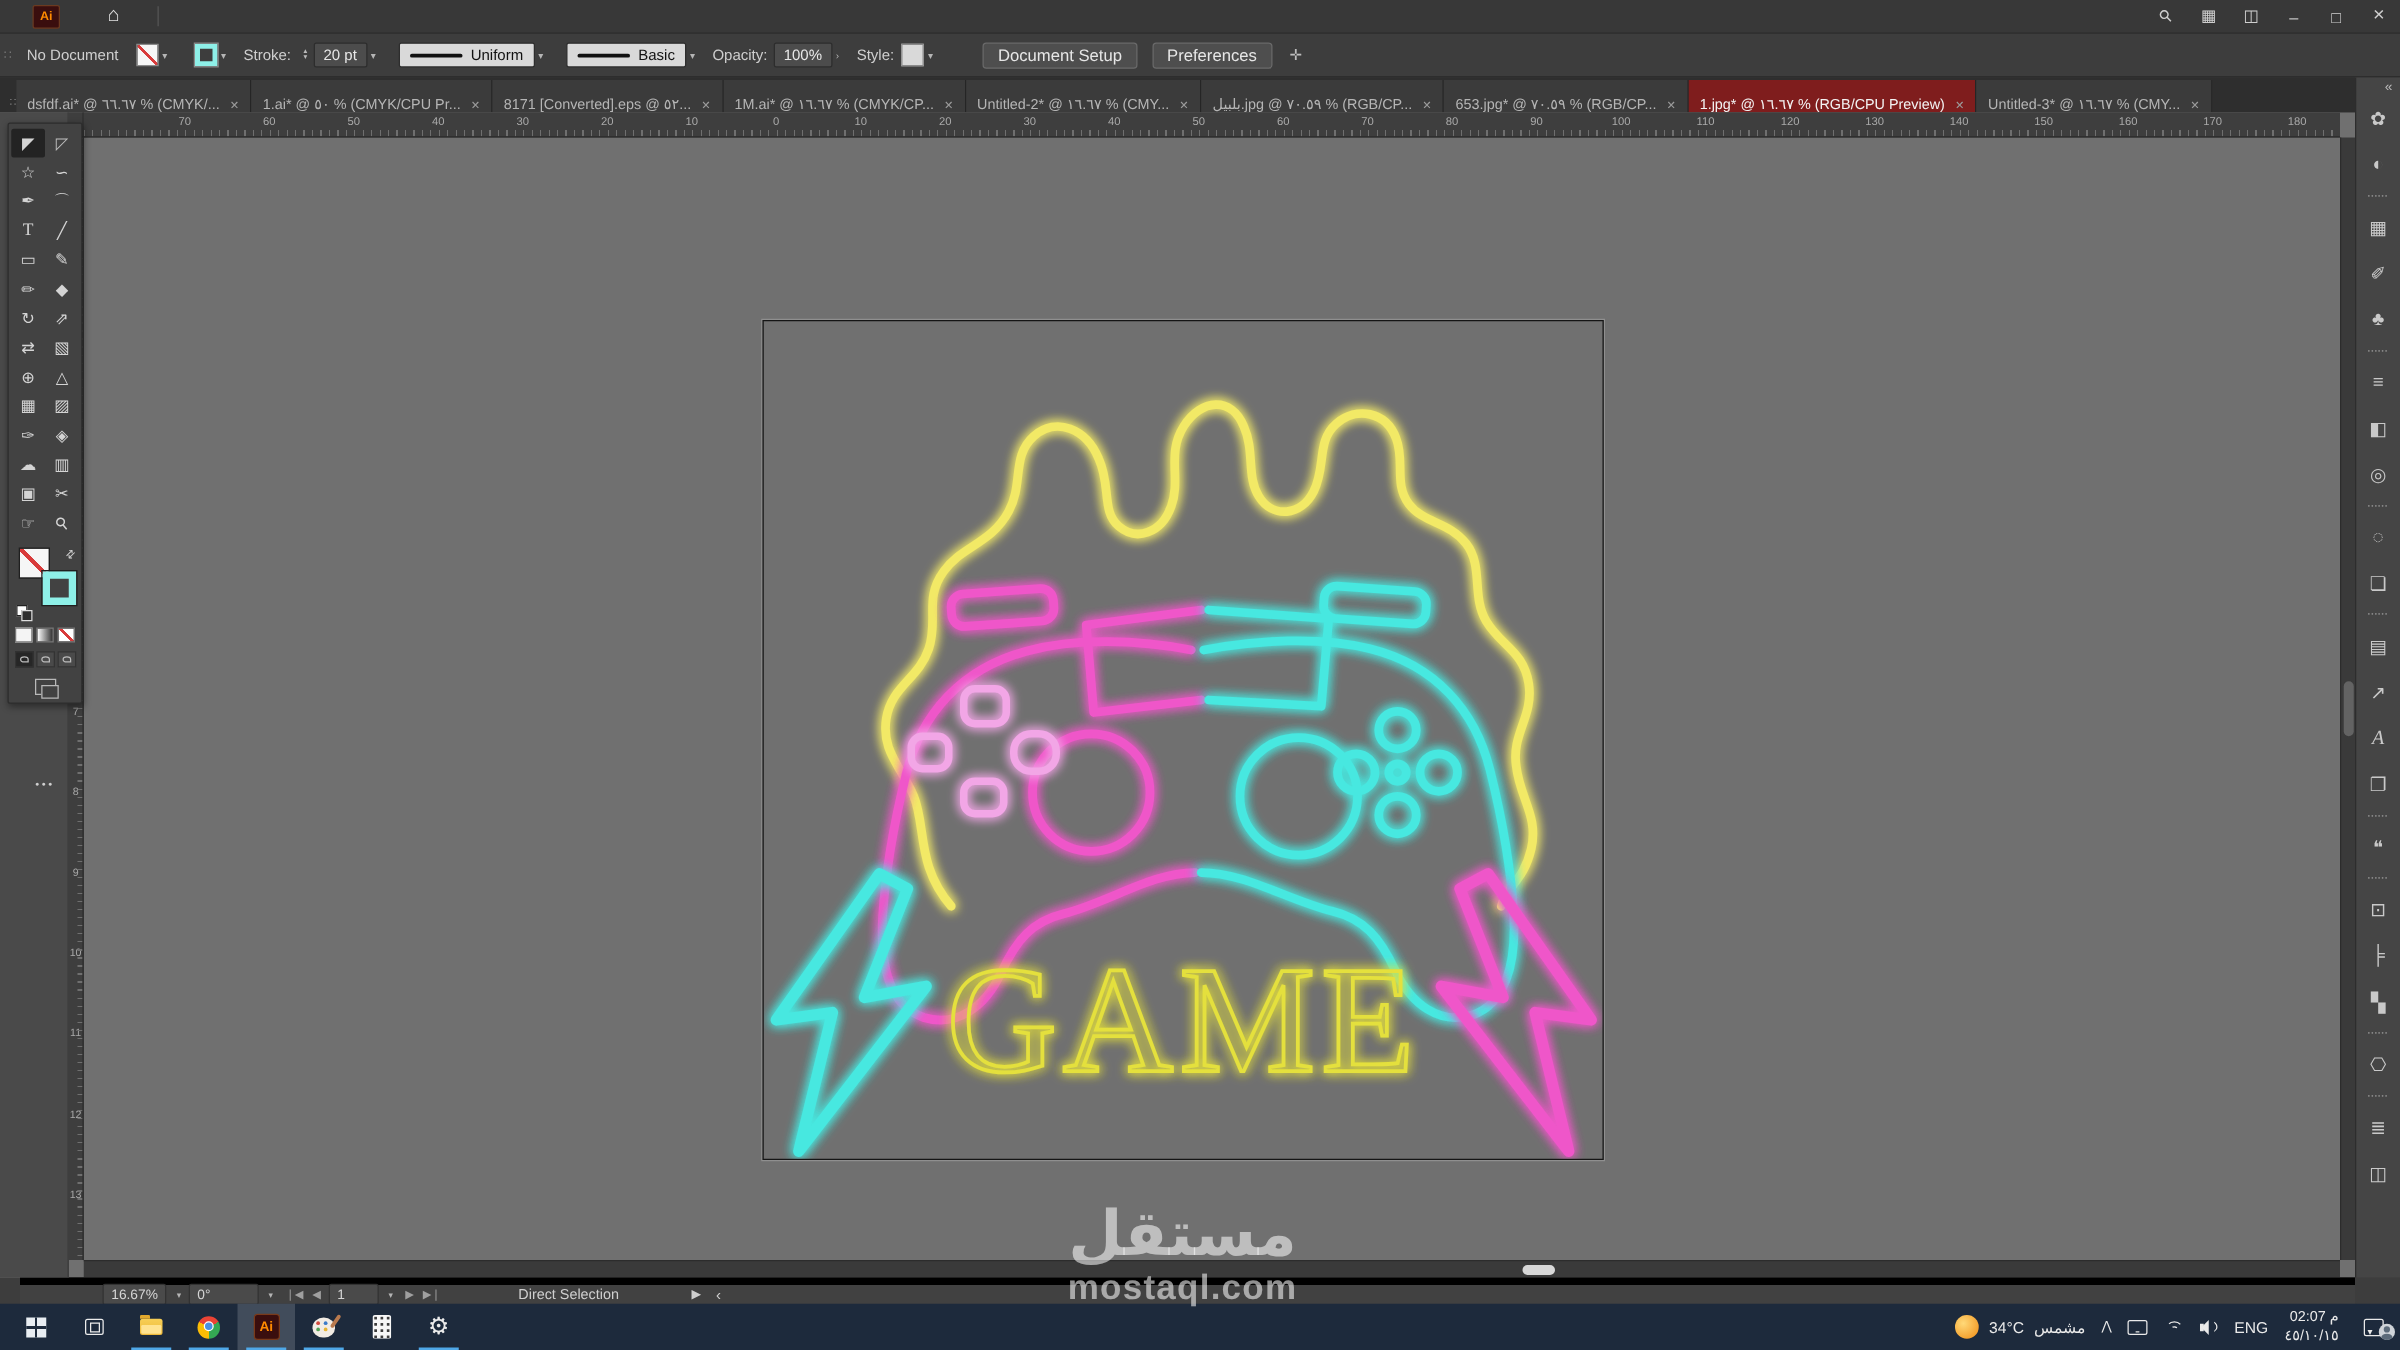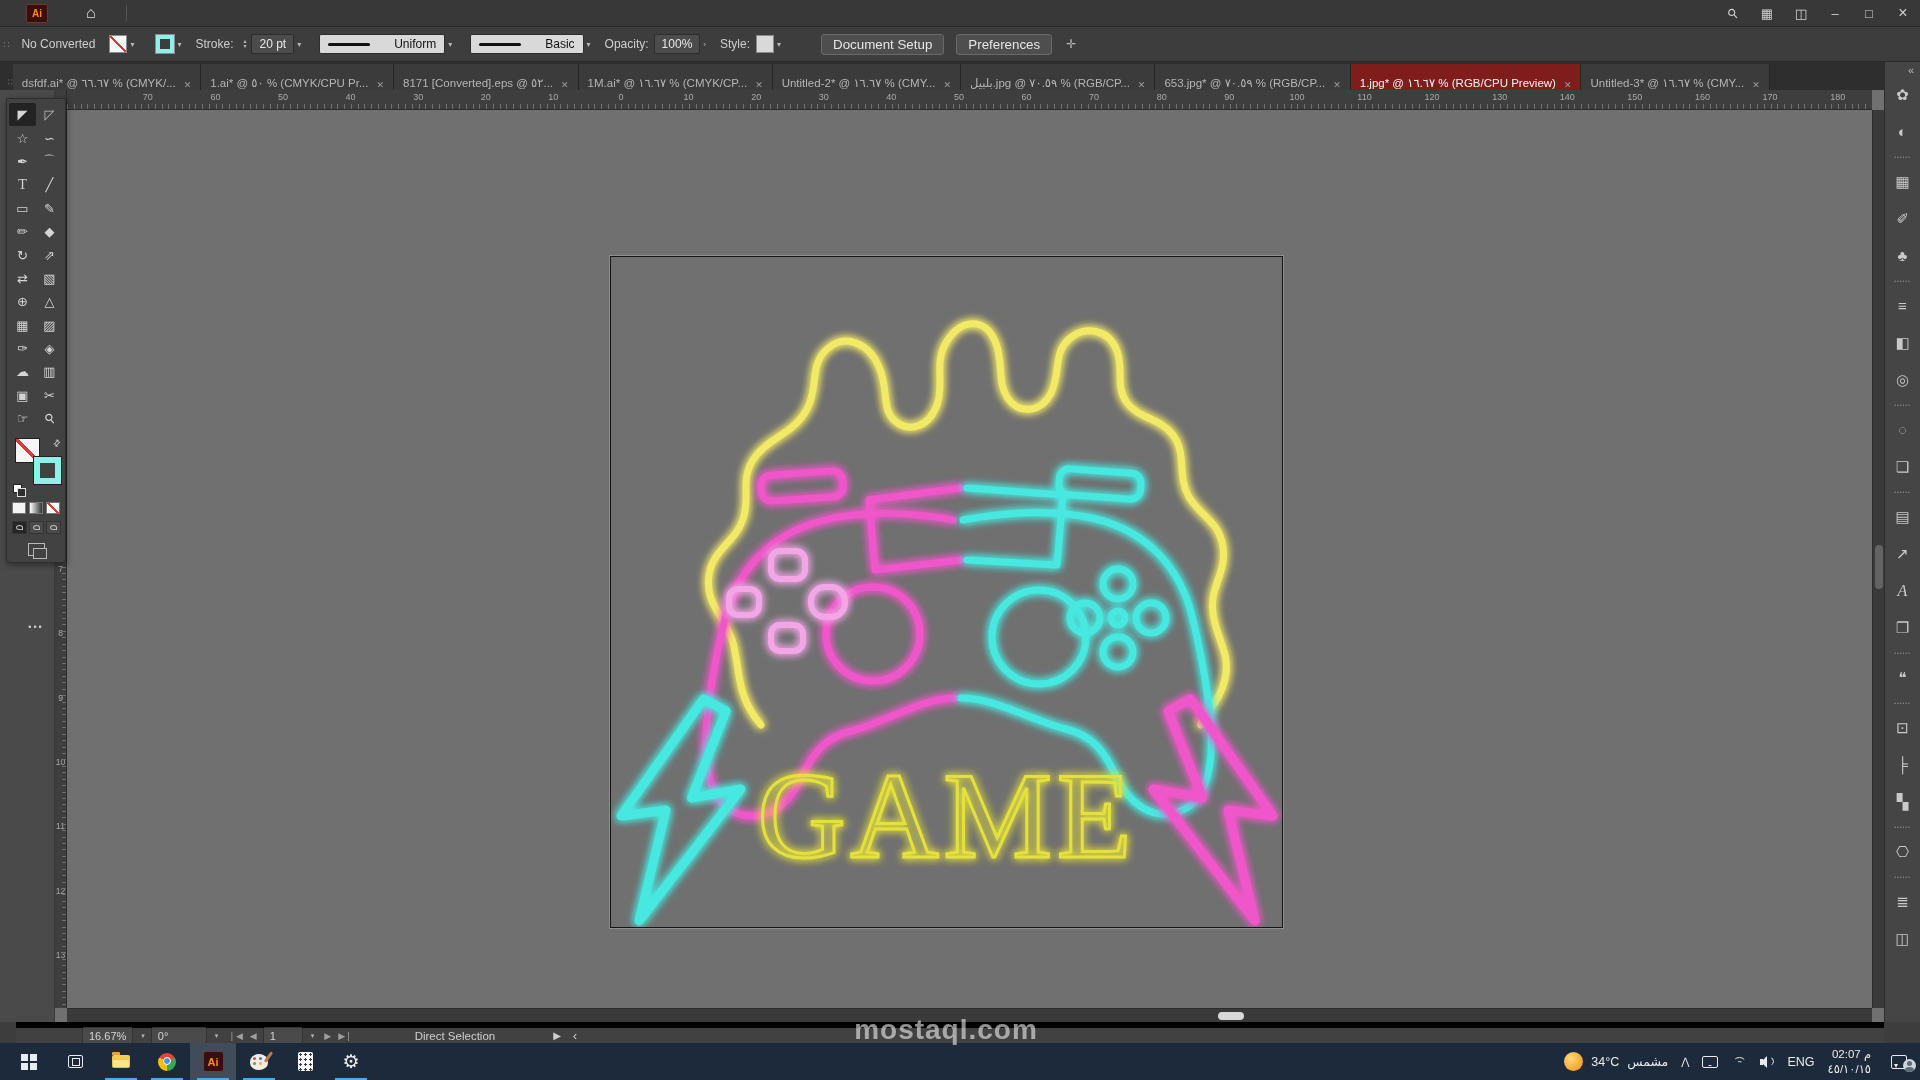--- a/index.html
+++ b/index.html
@@ -30,21 +30,21 @@
   .ob-grip { color:#777; font-size:10px; margin:0 4px 0 3px; letter-spacing:0; }
   .ob-label { margin-left:8px; white-space:nowrap; }
   .swatch { width:18px; height:18px; border:1px solid #8a8a8a; margin-left:14px; }
   .fill-none { background:linear-gradient(45deg,#f6f6f6 44%,#d83b3b 44%,#d83b3b 56%,#f6f6f6 56%); }
   .stroke-cyan { background:#3d3d3d; border:4px solid var(--stroke-swatch-cyan); outline:1px solid #8a8a8a; margin-left:16px; }
   .dd-chevron { font-size:8px; color:#b5b5b5; margin:0 6px 0 3px; }
   .stepper { display:flex; flex-direction:column; line-height:5px; font-size:6px; color:#bbb; margin-left:10px; }
   .field { background:#4c4c4c; border:1px solid #2d2d2d; border-radius:2px; height:20px;
            display:flex; align-items:center; padding:0 7px; margin-left:5px; color:#e8e8e8; }
   .field-light { background:#d9d9d9; color:#111; border:1px solid #2d2d2d; border-radius:2px; height:20px;
-                 display:flex; align-items:center; gap:24px; padding:0 8px; margin-left:12px; }
+                 display:flex; align-items:center; gap:7px; padding:0 8px; margin-left:12px; }
   .line-sample { display:inline-block; width:42px; height:3px; background:#111; border-radius:2px; }
   .ob-btn { background:#4e4e4e; border:1px solid #6a6a6a; border-radius:3px; height:21px; padding:0 11px;
             display:flex; align-items:center; color:#e6e6e6; margin-left:12px; white-space:nowrap; }
   .ob-cursor { margin-left:14px; color:#bdbdbd; font-size:12px; }
   .style-swatch { width:18px; height:18px; background:#d9d9d9; border:1px solid #8a8a8a; margin-left:6px; }
   
   .tabbar { position:absolute; top:62px; left:0; right:36px; height:28px; background:#2e2e2e;
             display:flex; align-items:flex-end; }
   .tab-grip { color:#777; font-size:9px; padding:0 3px 7px 4px; transform:rotate(90deg); }
   .tabs { display:flex; height:26px; overflow:hidden; flex:1; }
@@ -229,21 +229,21 @@
           <span>□</span>
         </span>
         <span class="mb-icon" data-name="close-icon">
           <span>×</span>
         </span>
       </div>
   </div>
 
   <div class="optionsbar" data-name="control-bar">
     <span class="ob-grip" data-name="panel-grip-icon">∷</span>
-    <span class="ob-label" data-name="selection-status-label">No Converted</span>
+    <span class="ob-label" data-name="selection-status-label">No Document</span>
     <span class="swatch fill-none" data-name="fill-color-swatch"></span>
     <span class="dd-chevron" data-name="fill-chevron-icon">▾</span>
     <span class="swatch stroke-cyan" data-name="stroke-color-swatch"></span>
     <span class="dd-chevron" data-name="stroke-chevron-icon">▾</span>
     <span class="ob-label" data-name="stroke-weight-label">Stroke:</span>
     <span class="stepper" data-name="stroke-weight-stepper">
       <span>▴</span>
       <span>▾</span>
     </span>
     <span class="field" data-name="stroke-weight-field">20 pt</span>
@@ -718,20 +718,21 @@
     <span class="sb-chevron" data-name="artboard-chevron-icon">▾</span>
     <span class="sb-nav" data-name="artboard-navigation-next">
       <span data-name="next-artboard-icon">▶</span>
       <span data-name="last-artboard-icon">▶❘</span>
     </span>
     <span class="sb-mode" data-name="current-tool-status">Direct Selection</span>
     <span class="sb-play" data-name="status-play-icon">▶</span>
     <span class="sb-back" data-name="status-back-icon">‹</span>
   </div>
 
+  <div class="watermark wm-ar" data-name="watermark-arabic">مستقل</div>
   <div class="watermark wm-en" data-name="watermark-latin">mostaql.com</div>
 
   <div class="taskbar" data-name="windows-taskbar">
     <div class="tb-apps">
 
         <div class="tb-app" data-name="taskbar-app-start" data-running="false">
           <span class="app-art" data-name="start-icon">
             <em class="app-glyph-char"></em>
             <em class="app-label"></em>
           </span>

